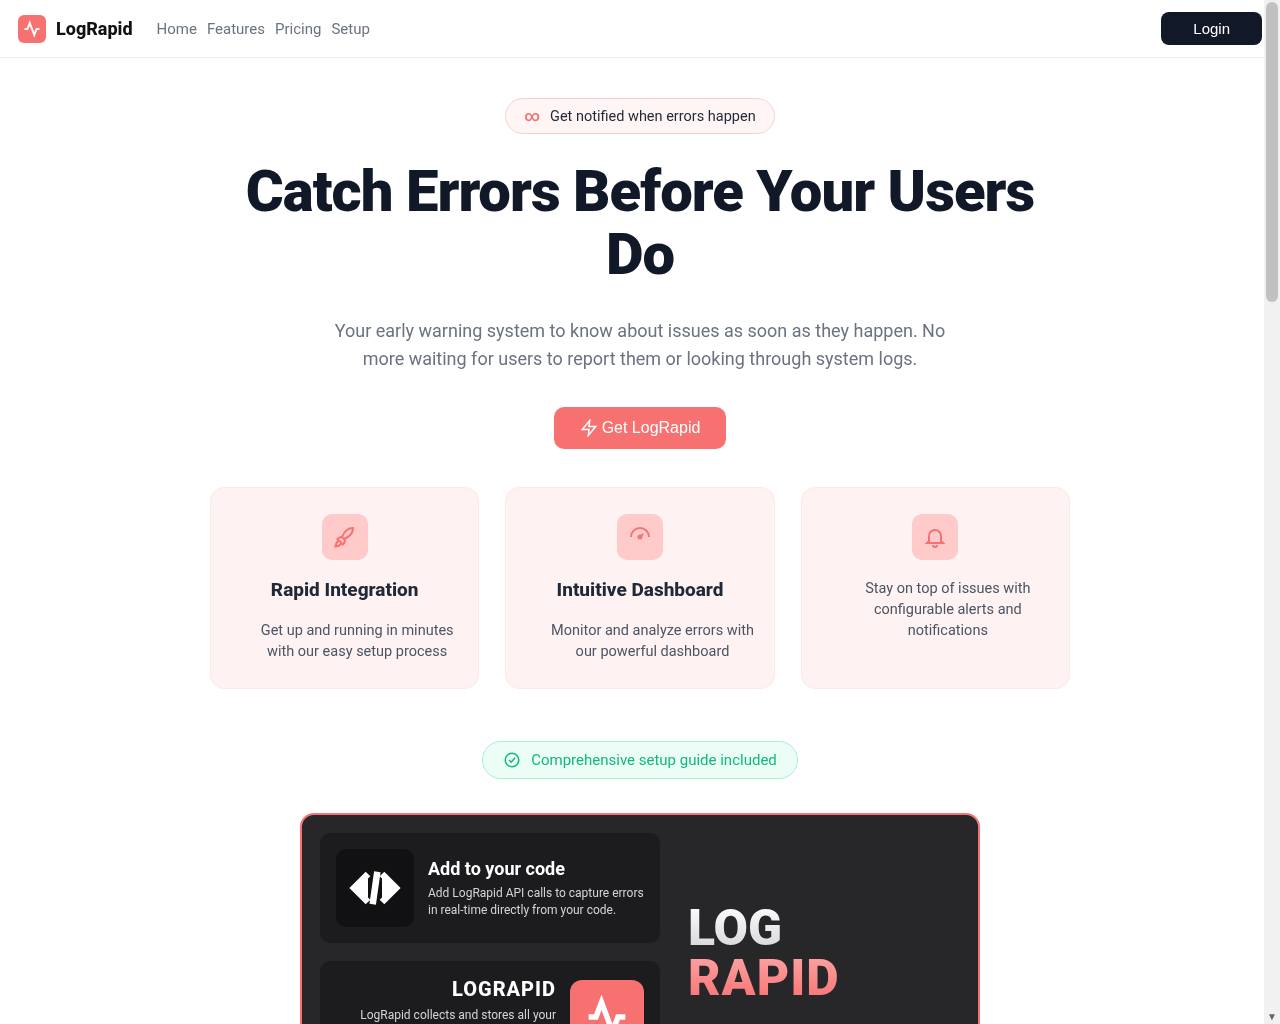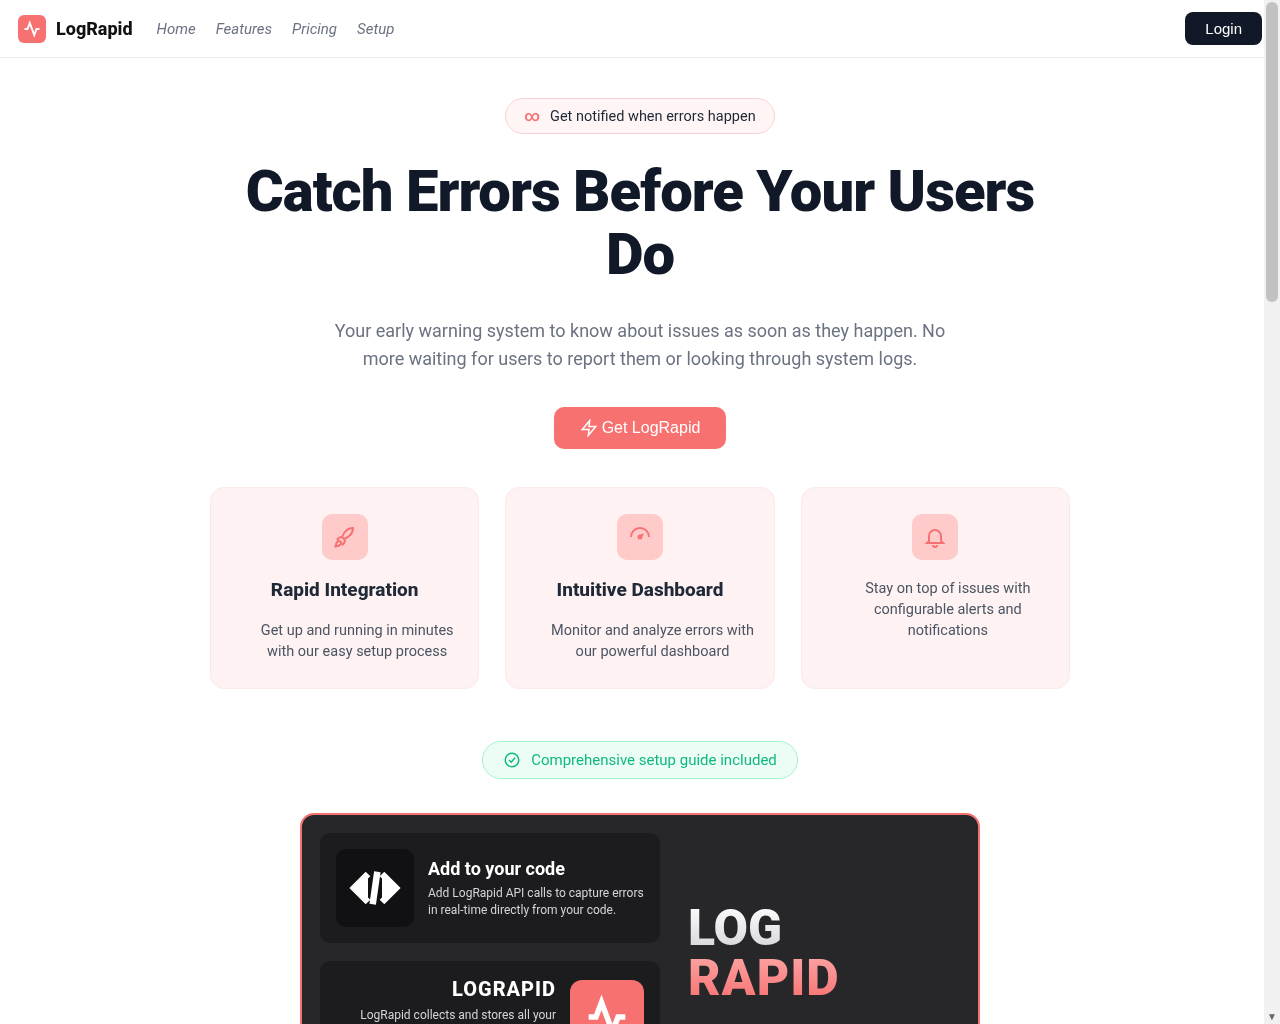--- a/index.html
+++ b/index.html
@@ -21,25 +21,25 @@
   .nav-left { display: flex; align-items: center; gap: 24px; }
   .brand { display: flex; align-items: center; gap: 10px; }
   .brand-logo {
     width: 28px; height: 28px;
     background: #f87171;
     border-radius: 6px;
     display: flex; align-items: center; justify-content: center;
   }
   .brand-logo svg { stroke: #fff; }
   .brand-name { font-weight: 800; font-size: 18px; color: #111; }
-  .nav-links { display: flex; gap: 20px; font-style: italic; }
+  .nav-links { display: flex; gap: 10px; }
   .nav-link { color: #6b7280; font-size: 15px; cursor: pointer; }
   .login-btn {
     background: #111827; color: #fff;
-    padding: 8px 20px; border-radius: 8px;
+    padding: 8px 32px; border-radius: 8px;
     font-size: 15px; cursor: pointer; border: none;
   }
 
   
   .hero {
     max-width: 900px;
     margin: 40px auto 0;
     text-align: center;
     padding: 0 20px;
   }

